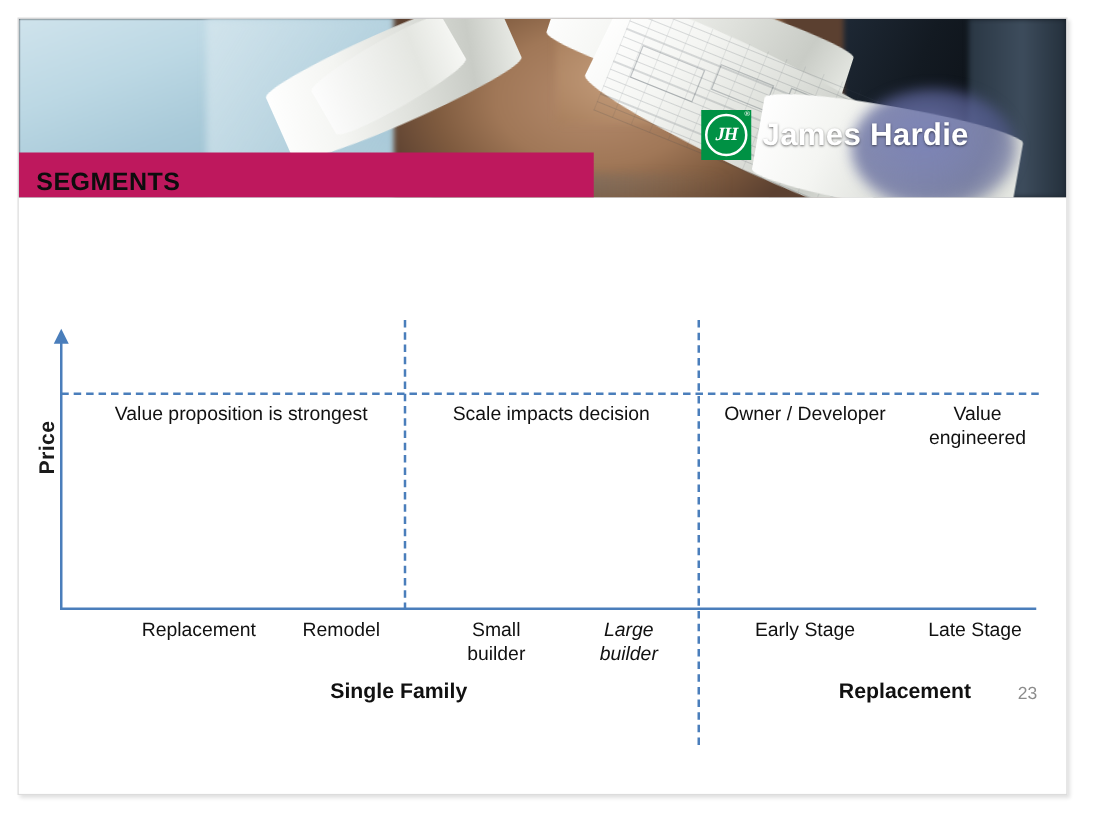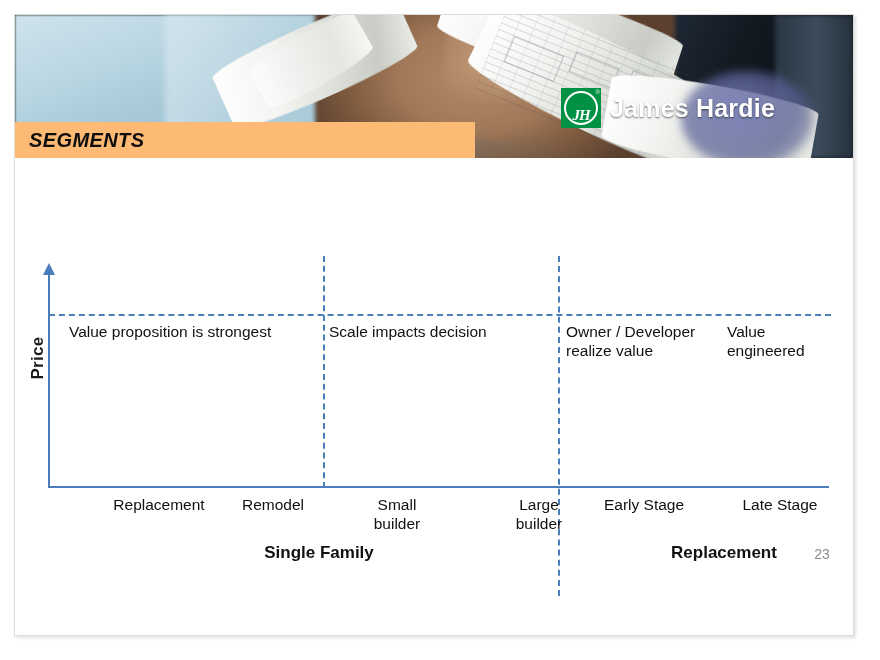--- a/index.html
+++ b/index.html
@@ -108,42 +108,42 @@
     display:flex;align-items:center;gap:9px;
     z-index:6;
   }
   #logo-mark{
     width:40px;height:40px;background:#009144;position:relative;
     display:flex;align-items:center;justify-content:center;
   }
   #logo-mark .ring{
     width:30px;height:30px;border-radius:50%;
     border:2px solid #ffffff;
-    display:flex;align-items:flex-end;justify-content:center;
+    display:flex;align-items:center;justify-content:center;
   }
   #logo-mark .jh{
     color:#ffffff;font-weight:bold;font-size:15px;
     font-family:"Liberation Serif", serif;
     font-style:italic;letter-spacing:-1px;line-height:1;
   }
   #logo-mark .reg{
     position:absolute;right:1px;top:1px;color:#ffffff;font-size:6px;line-height:1;
   }
   #logo-text{
     color:#ffffff;font-weight:bold;font-size:25px;letter-spacing:0.2px;
     text-shadow:0 1px 2px rgba(0,0,0,0.55);
     white-space:nowrap;
   }
 
   
   #title-band{
     position:absolute;left:0;top:107px;width:460px;height:36px;
-    background:#fdba74;
+    background:#be185d;
     z-index:5;
-    display:flex;align-items:center;font-style:italic;
+    display:flex;align-items:flex-end;
   }
   #title-text{
     margin-left:14px;
     font-size:20px;font-weight:bold;color:#0d0d0d;letter-spacing:0.4px;
   }
 
   
   #canvas{
     position:absolute;left:0;top:143px;width:838px;height:477px;
     background:#ffffff;
@@ -171,36 +171,36 @@
     border-top:2px dashed #4a7ebb;
   }
   .dash-v{
     position:absolute;width:0;
     border-left:2px dashed #4a7ebb;
   }
   .dash-v1{left:308px;top:98px;height:232px;}
   .dash-v2{left:543px;top:98px;height:340px;}
 
   .cell{
-    position:absolute;text-align:left;
+    position:absolute;text-align:center;
     font-size:15.5px;color:#111111;line-height:1.22;
   }
   .c1{left:54px;top:165px;width:248px;}
   .c2{left:314px;top:165px;width:224px;}
   .c3{left:551px;top:165px;width:156px;}
   .c4{left:712px;top:165px;width:110px;}
 
   .xtick{
     position:absolute;text-align:center;
     font-size:15.5px;color:#111111;line-height:1.22;
   }
   .t1{left:66px;top:338px;width:156px;}
   .t2{left:198px;top:338px;width:120px;}
   .t3{left:324px;top:338px;width:116px;text-align:center;}
-  .t4{left:468px;top:338px;width:112px;}
+  .t4{left:432px;top:338px;width:112px;font-style:italic;}
   .t5{left:556px;top:338px;width:146px;}
   .t6{left:700px;top:338px;width:130px;}
 
   .grouplabel{
     position:absolute;text-align:center;
     font-size:17px;font-weight:bold;color:#111111;
   }
   .g1{left:202px;top:385px;width:204px;}
   .g2{left:612px;top:385px;width:194px;}
 
@@ -260,21 +260,20 @@
     <div class="dash-v dash-v2"></div>
 
     <div class="cell c1">
       <div>Value proposition is strongest</div>
     </div>
     <div class="cell c2">
       <div>Scale impacts decision</div>
     </div>
     <div class="cell c3">
       <div>Owner / Developer</div>
-      <div>realize value</div>
     </div>
     <div class="cell c4">
       <div>Value</div>
       <div>engineered</div>
     </div>
 
     <div class="xtick t1">
       <div>Replacement</div>
     </div>
     <div class="xtick t2">

